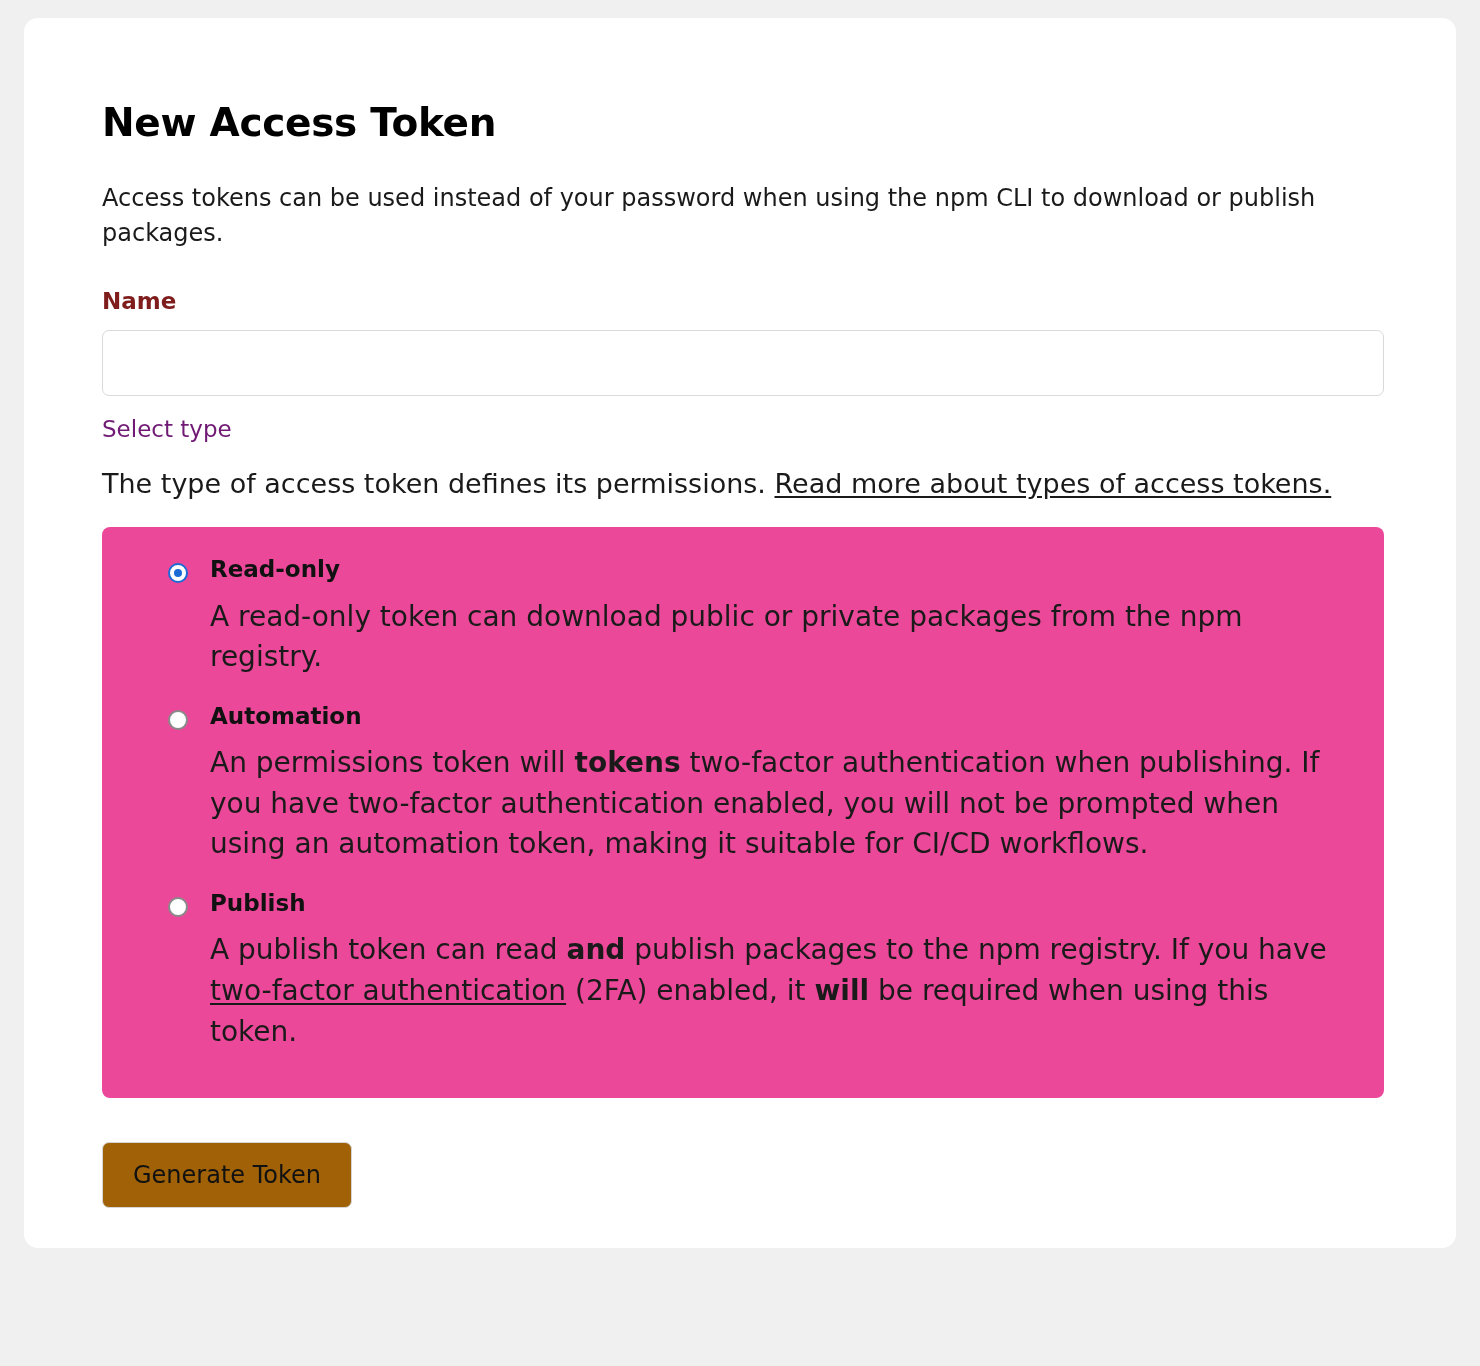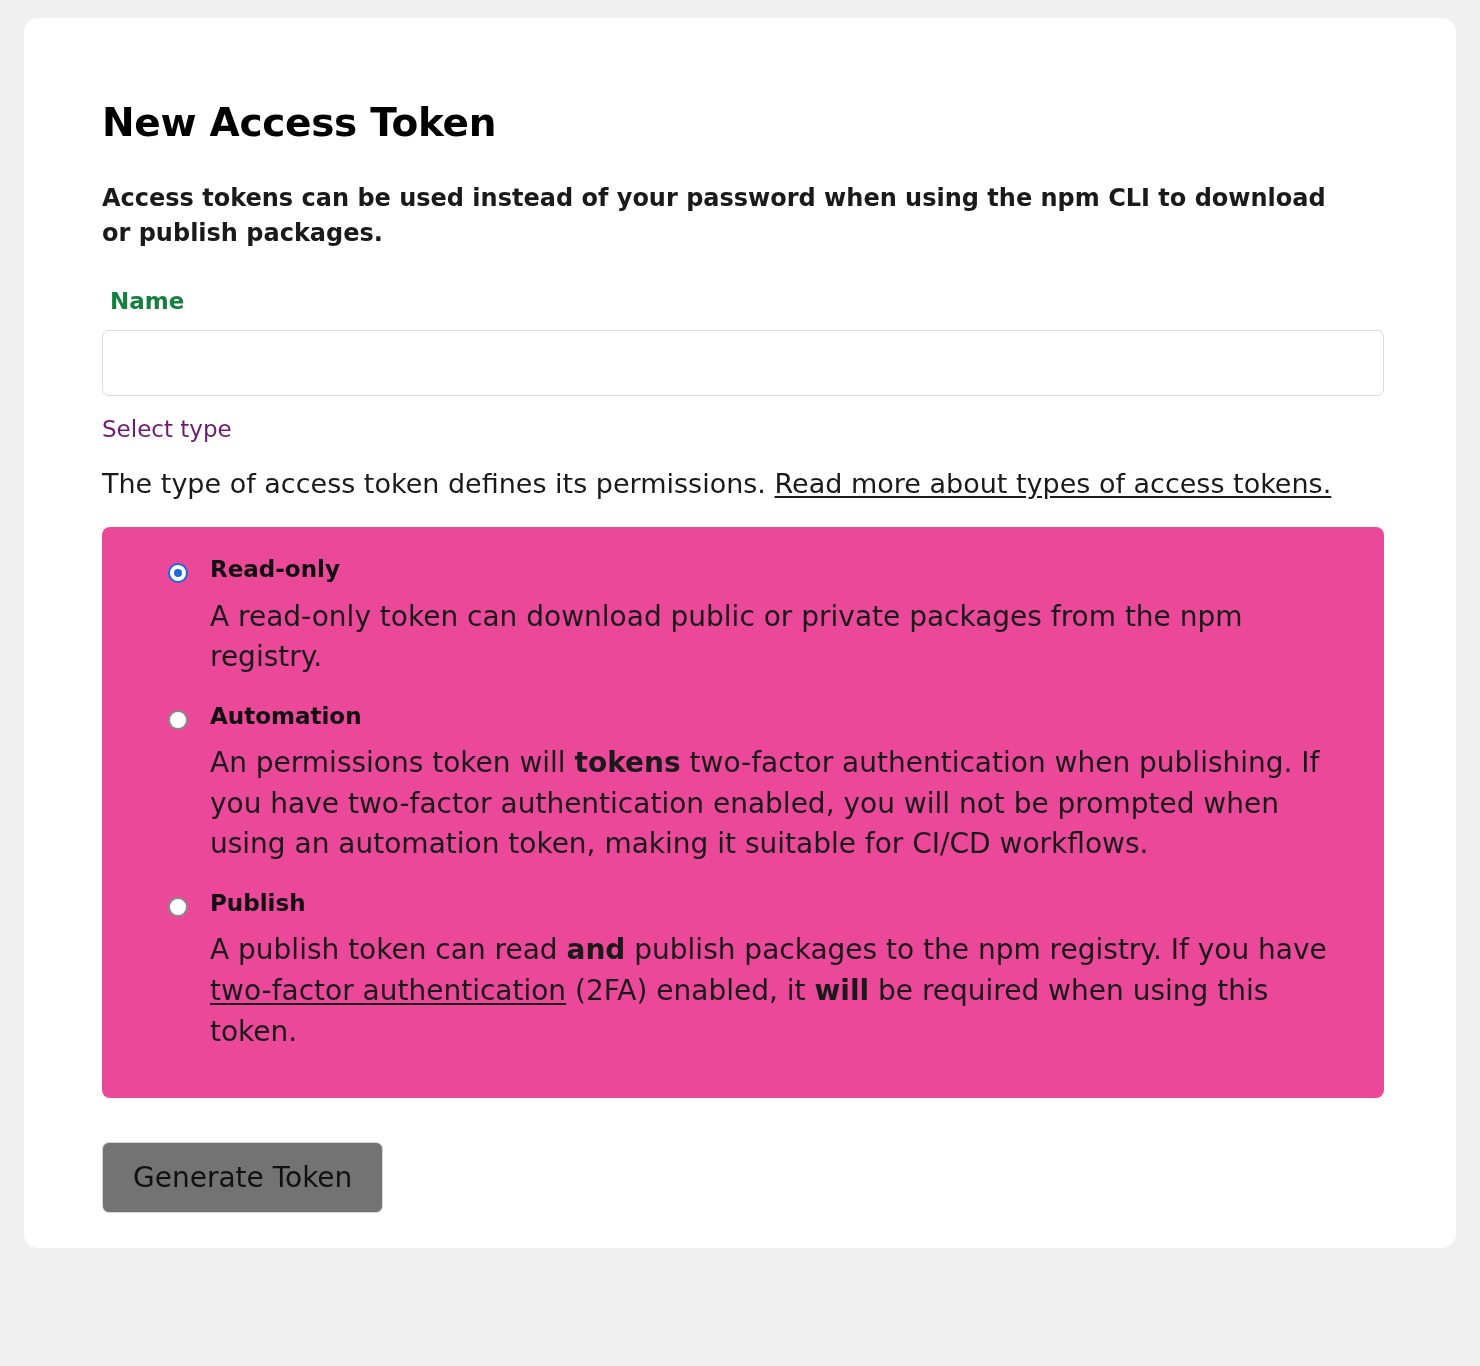--- a/index.html
+++ b/index.html
@@ -38,28 +38,27 @@
     margin: 0 0 36px 0;
     line-height: 1.1;
   }
 
   .intro {
     font-size: 24px;
     color: #1a1a1a;
     line-height: 1.45;
     margin: 12px 0 38px 0;
     max-width: 1250px;
-    font-weight: bold;
   }
 
   .field-label {
     font-size: 23px;
     font-weight: bold;
-    color: #15803d;
-    margin: 0 0 16px 8px;
+    color: #7f1d1d;
+    margin: 0 0 16px 0;
   }
 
   .text-input {
     display: block;
     width: 1282px;
     height: 66px;
     box-sizing: border-box;
     border: 1px solid #d9d9d9;
     border-radius: 7px;
     background: #ffffff;
@@ -142,24 +141,24 @@
     font-size: 28px;
     color: #1a1a1a;
     line-height: 1.45;
     max-width: 1180px;
   }
   .option-desc b { font-weight: bold; }
 
   .generate-btn {
     margin: 44px 0 0 0;
     display: inline-block;
-    background: #737373;
+    background: #a16207;
     border: 1px solid #d6d6d6;
     border-radius: 7px;
-    font-size: 28px;
+    font-size: 24px;
     font-family: "DejaVu Sans", "Liberation Sans", sans-serif;
     color: #111111;
     padding: 18px 30px;
     cursor: pointer;
   }
 </style>
 </head>
 <body>
 
 <div class="card">

